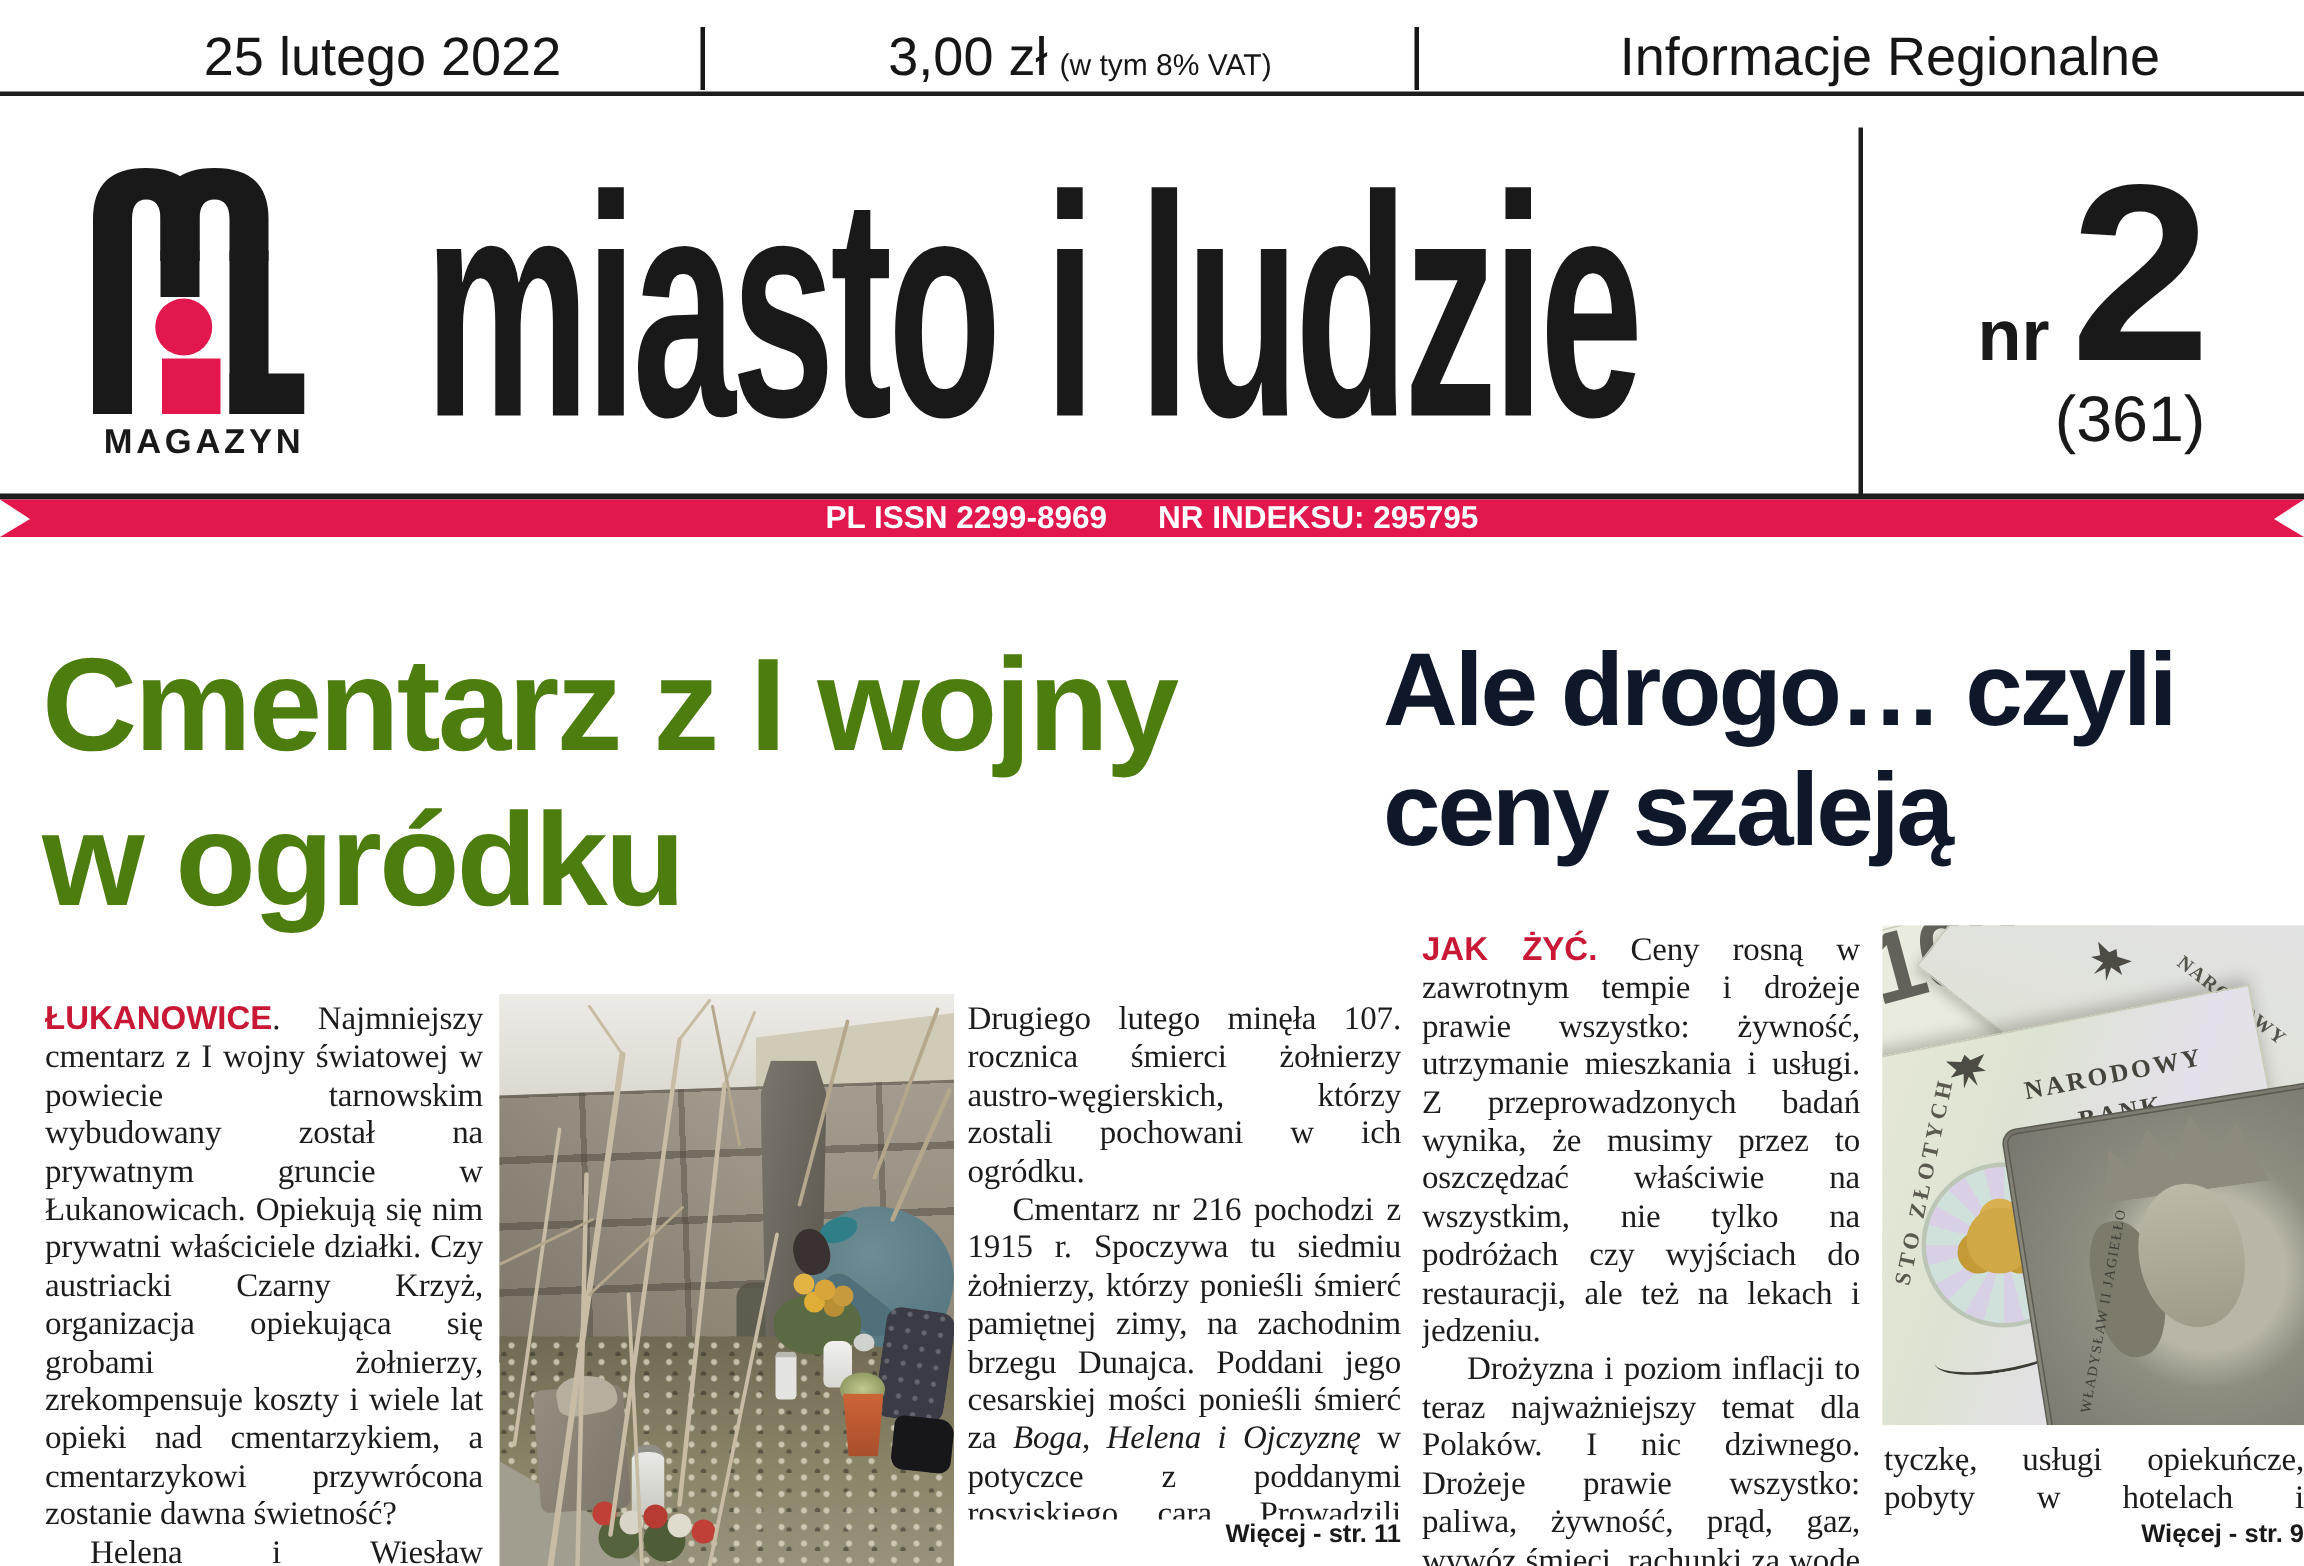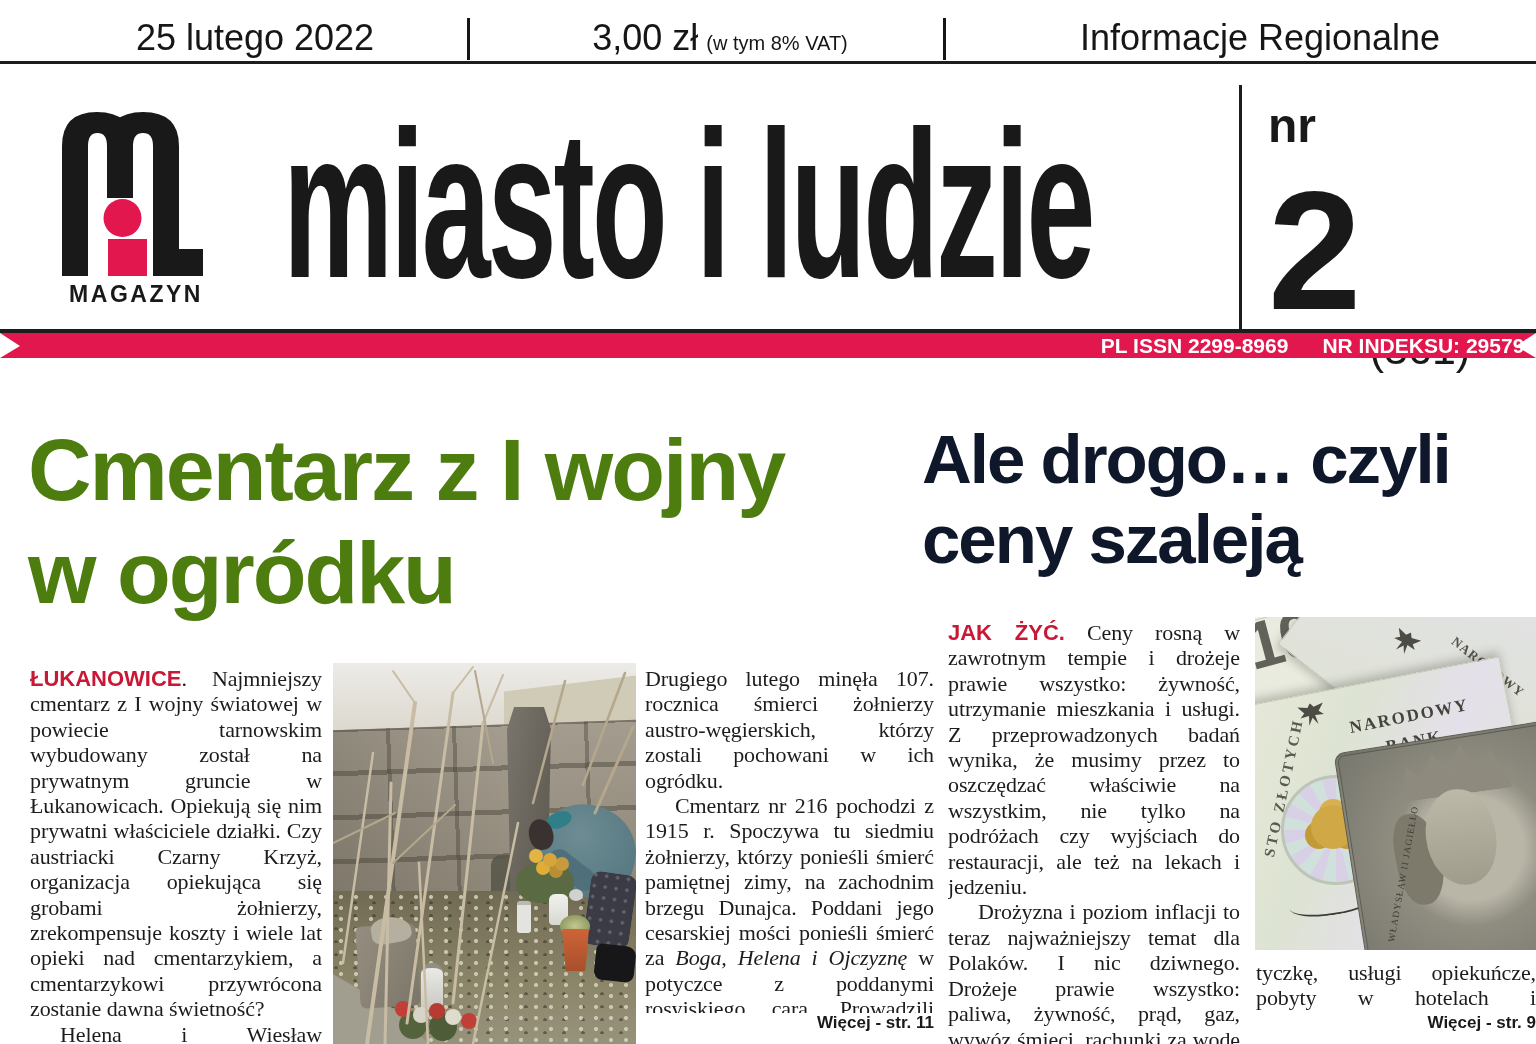--- a/index.html
+++ b/index.html
@@ -15,33 +15,33 @@
 
   
   .logo-svg{position:absolute;left:62px;top:112px;}
   .magazyn{position:absolute;left:56px;top:281px;width:160px;text-align:center;
            font-family:"Liberation Sans",sans-serif;font-weight:700;font-size:23px;letter-spacing:2.5px;color:#191919;}
   .mh-title{position:absolute;left:283px;top:100px;font-family:"Liberation Sans",sans-serif;font-weight:700;
             font-size:210px;line-height:1;letter-spacing:-5px;color:#191919;white-space:nowrap;
             transform:scaleX(0.59);transform-origin:left top;}
   .mh-divider{position:absolute;left:1239px;top:85px;width:3px;height:246px;background:#1d1d1d;}
   .issue{position:absolute;left:1268px;top:98px;width:252px;text-align:center;color:#191919;}
-  .issue-row{display:flex;align-items:baseline;justify-content:center;gap:14px;font-family:"Liberation Sans",sans-serif;flex-direction:column;}
+  .issue-row{display:flex;align-items:baseline;justify-content:center;gap:14px;font-family:"Liberation Sans",sans-serif;}
   .issue-nr{font-weight:700;font-size:48px;}
   .issue-num{font-weight:700;font-size:168px;line-height:1;letter-spacing:-4px;}
   .issue-total{font-family:"Liberation Sans",sans-serif;font-size:43px;margin-top:-10px;padding-left:52px;}
 
   
   .ribbon-rule{position:absolute;left:0;top:329px;width:1536px;height:4px;background:#1d1d1d;}
   .ribbon{position:absolute;left:0;top:333px;width:1536px;height:25px;background:#e2174d;}
   .ribbon-notch-l{position:absolute;left:0;top:333px;width:0;height:0;
     border-top:13px solid transparent;border-bottom:12px solid transparent;border-left:20px solid #fff;}
   .ribbon-notch-r{position:absolute;right:0;top:333px;width:0;height:0;
     border-top:13px solid transparent;border-bottom:12px solid transparent;border-right:20px solid #fff;}
-  .ribbon-text{position:absolute;left:0;top:333px;width:1536px;height:25px;line-height:25px;text-align:right;
+  .ribbon-text{position:absolute;left:0;top:333px;width:1536px;height:25px;line-height:25px;text-align:center;
     font-family:"Liberation Sans",sans-serif;font-weight:700;font-size:21px;color:#fff;}
   .ribbon-text .gap{margin-left:34px;}
 
   
   .hl-left{position:absolute;left:28px;top:418px;font-family:"Liberation Sans",sans-serif;font-weight:700;
            font-size:88px;line-height:103px;letter-spacing:-2px;color:#4d7c0f;white-space:nowrap;}
   .hl-right{position:absolute;left:922px;top:420px;font-family:"Liberation Sans",sans-serif;font-weight:700;
             font-size:69px;line-height:80px;letter-spacing:-2px;color:#0f172a;white-space:nowrap;}
 
   

